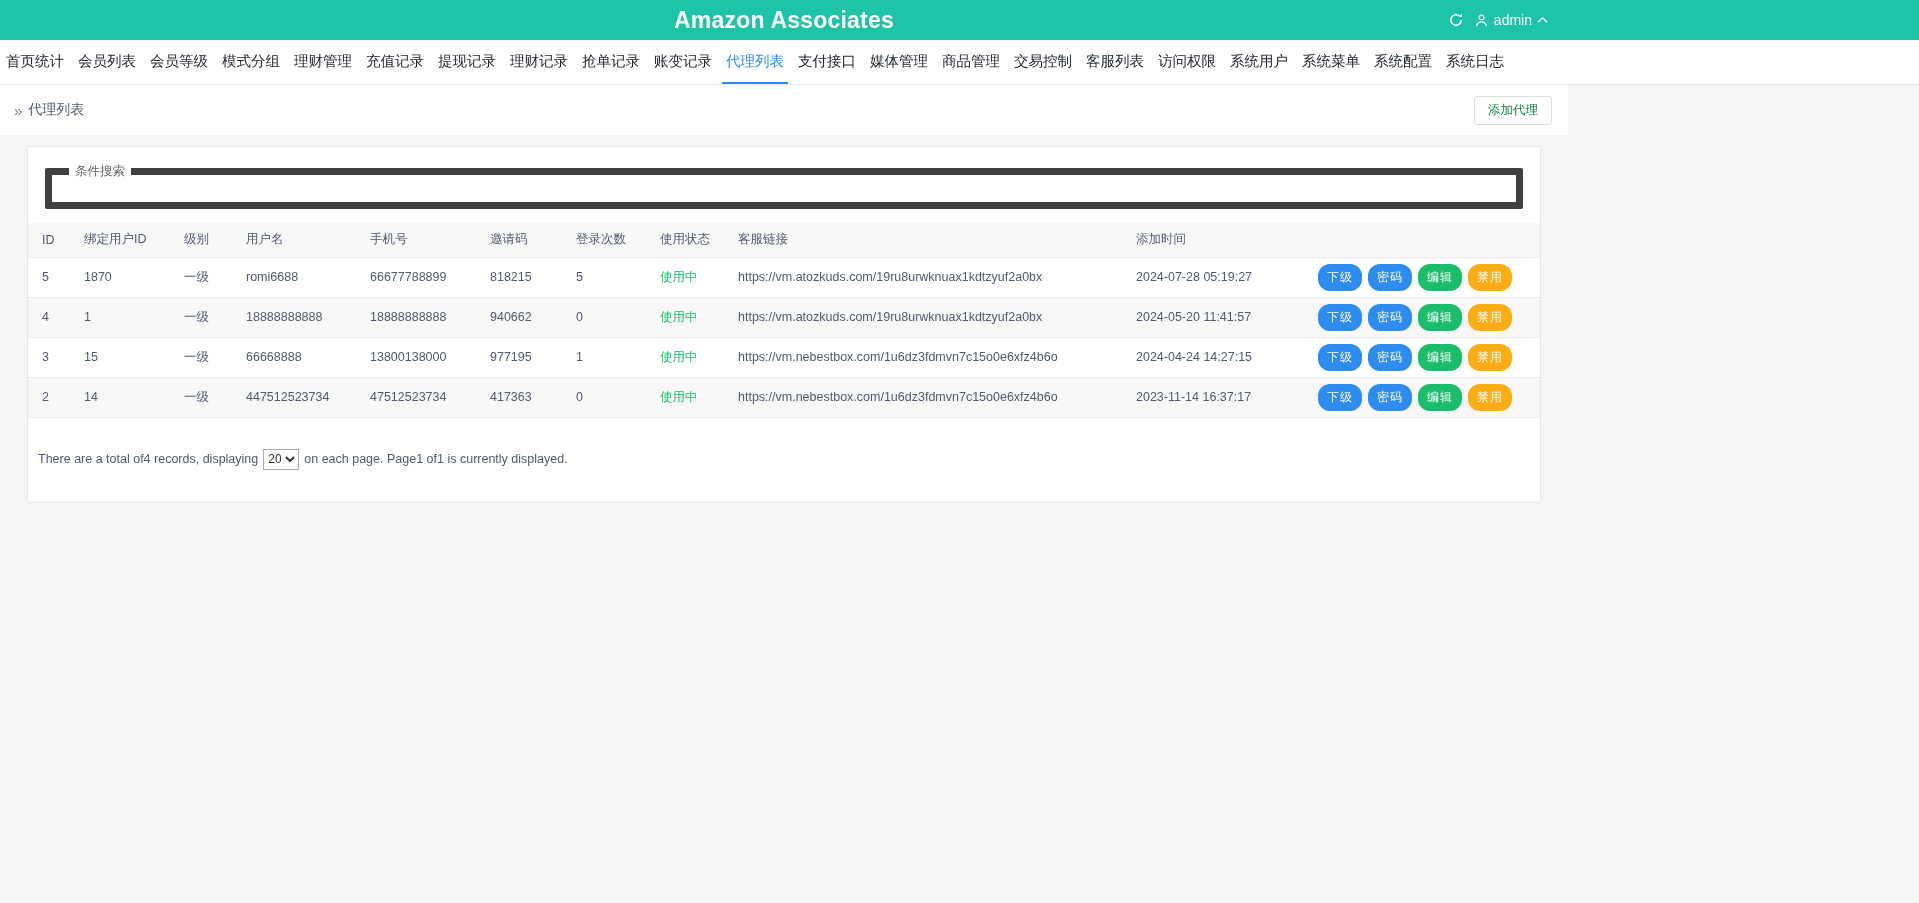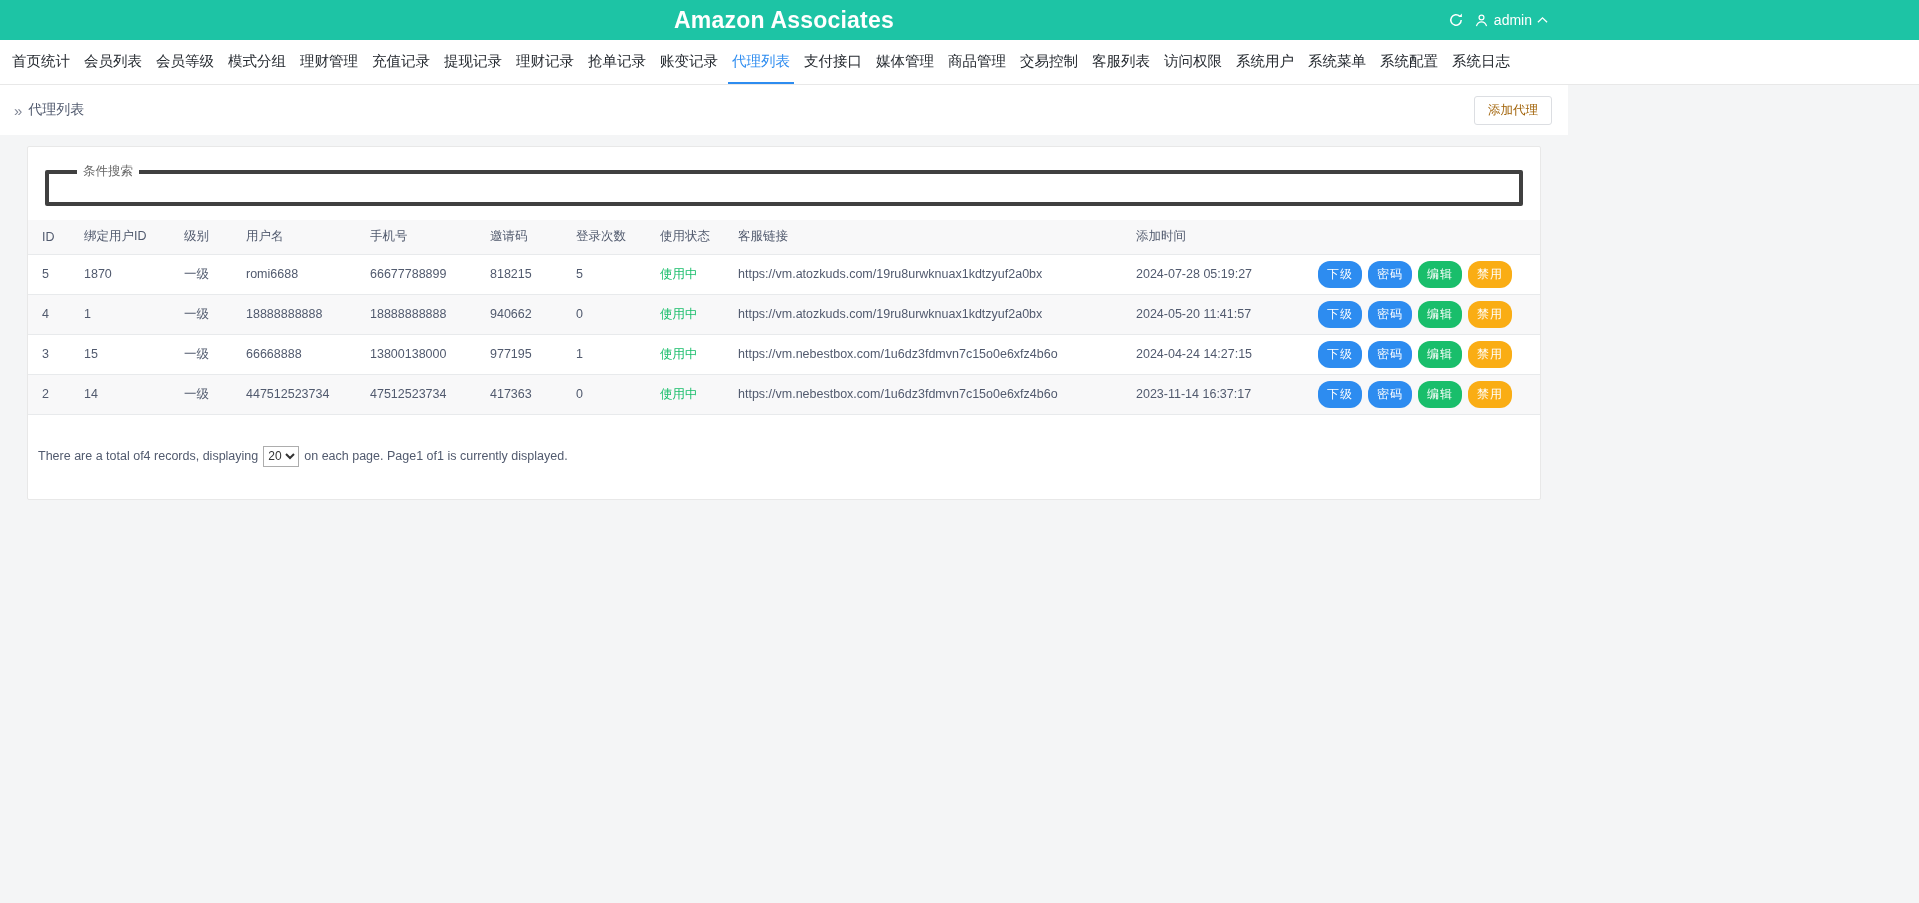--- a/index.html
+++ b/index.html
@@ -54,21 +54,21 @@
   }
 
   
   .navbar {
     width: 100%;
     background: #fff;
     border-bottom: 1px solid #e8e8e8;
   }
   .navbar-inner {
     width: 1568px;
-    padding-left: 8px;
+    padding-left: 2px;
     height: 44px;
     display: flex;
     align-items: flex-start;
   }
   .nav-item {
     display: inline-block;
     line-height: 42px;
     padding: 0 4px;
     margin-right: 6px;
     font-size: 14.5px;
@@ -96,39 +96,39 @@
     padding: 0 16px 0 14px;
   }
   .breadcrumb { display: flex; align-items: center; gap: 6px; font-size: 14px; color: #515a6e; }
   .bc-icon { font-size: 15px; color: #808695; }
   .add-btn {
     background: #fff;
     border: 1px solid #dcdee2;
     border-radius: 3px;
     padding: 5px 13px;
     font-size: 12.5px;
-    color: #a16207;
+    color: #15803d;
     cursor: pointer;
     font-family: inherit;
   }
 
   .card {
     margin: 11px 27px 0 27px;
     background: #fff;
     border: 1px solid #e8e8e8;
     border-radius: 2px;
     padding-top: 16px;
   }
 
   
   .search-fieldset {
     margin: 0 17px 14px 17px;
-    border: 4px solid #404040;
+    border: 7px solid #404040;
     border-radius: 2px;
-    padding: 10px 12px 12px 22px;
+    padding: 10px 12px 12px 11px;
   }
   .search-fieldset legend {
     font-size: 12.5px;
     color: #666;
     padding: 0 6px;
     margin-left: 6px;
   }
   .search-form { display: flex; align-items: center; }
   .search-form label { font-size: 13px; color: #515a6e; margin-right: 8px; white-space: nowrap; }
   .search-form input {

